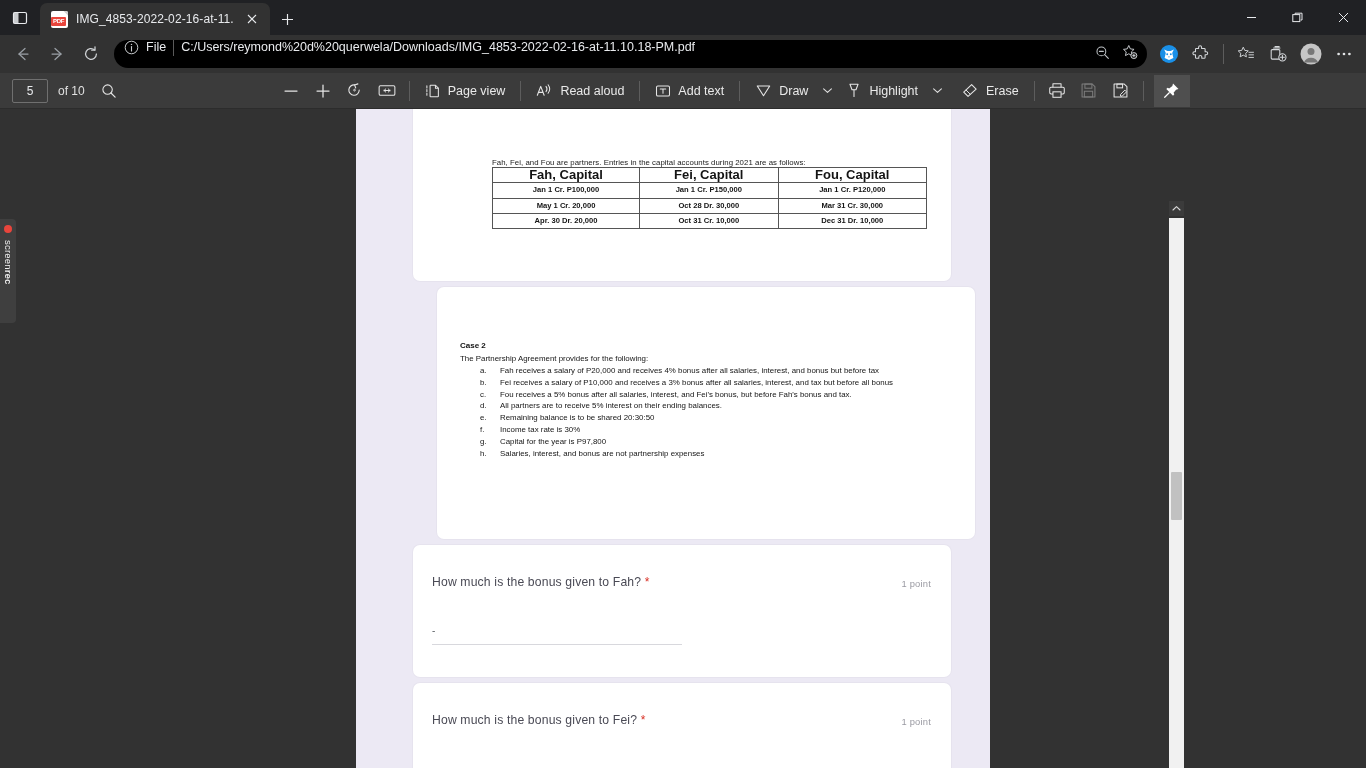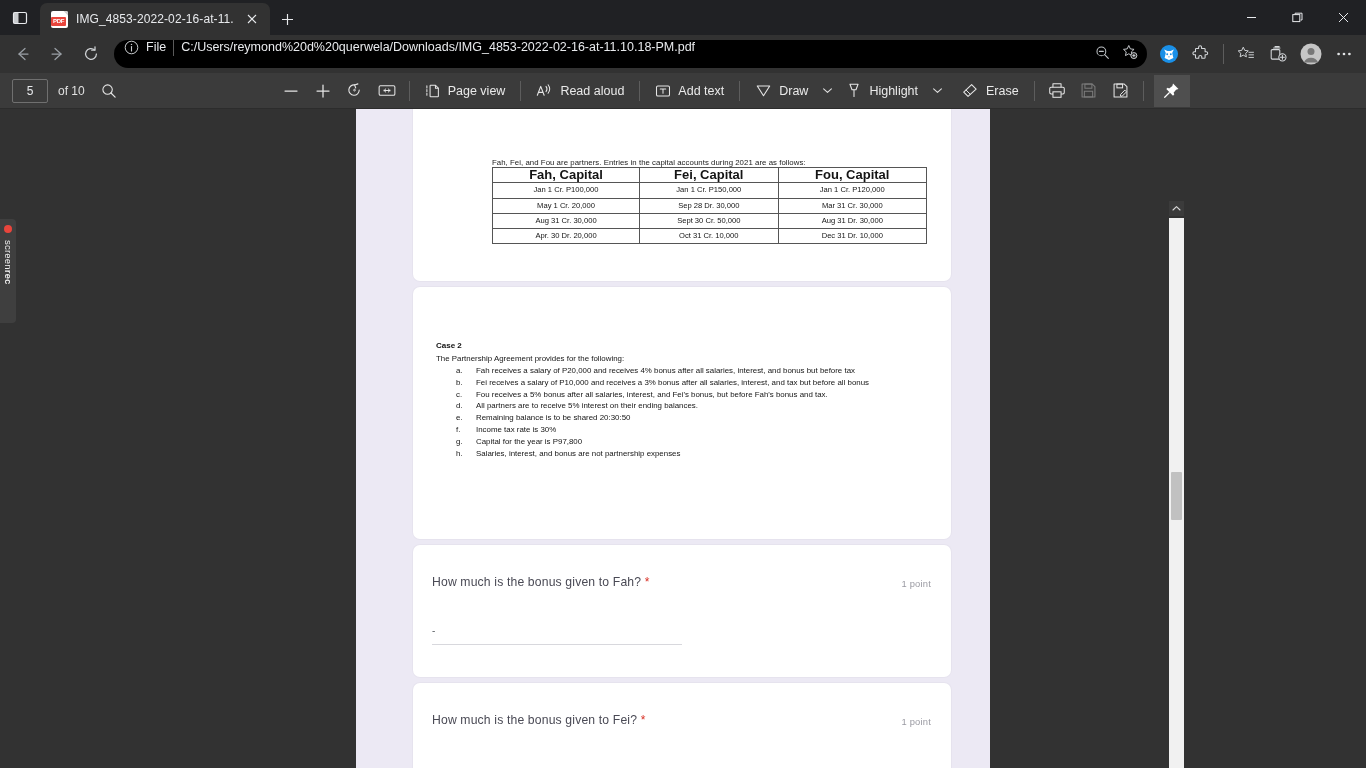--- a/index.html
+++ b/index.html
@@ -172,26 +172,26 @@
     white-space: nowrap;
   }
   .squiggle { border-bottom: 1.4px solid #e05c5c; }
   .cap-table {
     position: absolute; left: 79px; top: 58px;
     width: 435px; border-collapse: collapse;
   }
   .cap-table td, .cap-table th {
     border: 0.8px solid #555; text-align: center;
     font-size: 7.6px; color: #141414; height: 14.3px;
-    padding: 0; line-height: 14.3px; font-weight: normal;
+    padding: 0; line-height: 14.3px; font-weight: bold;
   }
   .cap-table th { font-weight: bold; font-size: 13px; }
 
   
-  #card-case { top: 178px; height: 252px; }
+  #card-case { top: 178px; height: 252px; margin-left: 24px; }
   .case-title {
     position: absolute; left: 23px; top: 54px;
     font-size: 8px; font-weight: bold; color: #111;
   }
   .case-lead {
     position: absolute; left: 23px; top: 67px;
     font-size: 7.9px; color: #151515;
   }
   .case-list {
     position: absolute; left: 43px; top: 78px; width: 500px;
@@ -568,27 +568,22 @@
           </tr>
         </thead>
         <tbody>
           <tr>
             <td>Jan 1 Cr. P100,000</td>
             <td>Jan 1 Cr. P150,000</td>
             <td>Jan 1 Cr. P120,000</td>
           </tr>
           <tr>
             <td>May 1 Cr. 20,000</td>
-            <td>Sep 28 Dr. 30,000</td>
+            <td>Oct 28 Dr. 30,000</td>
             <td>Mar 31 Cr. 30,000</td>
-          </tr>
-          <tr>
-            <td>Aug 31 Cr. 30,000</td>
-            <td>Sept 30 Cr. 50,000</td>
-            <td>Aug 31 Dr. 30,000</td>
           </tr>
           <tr>
             <td>Apr. 30 Dr. 20,000</td>
             <td>Oct 31 Cr. 10,000</td>
             <td>Dec 31 Dr. 10,000</td>
           </tr>
         </tbody>
       </table>
     </div>
 

